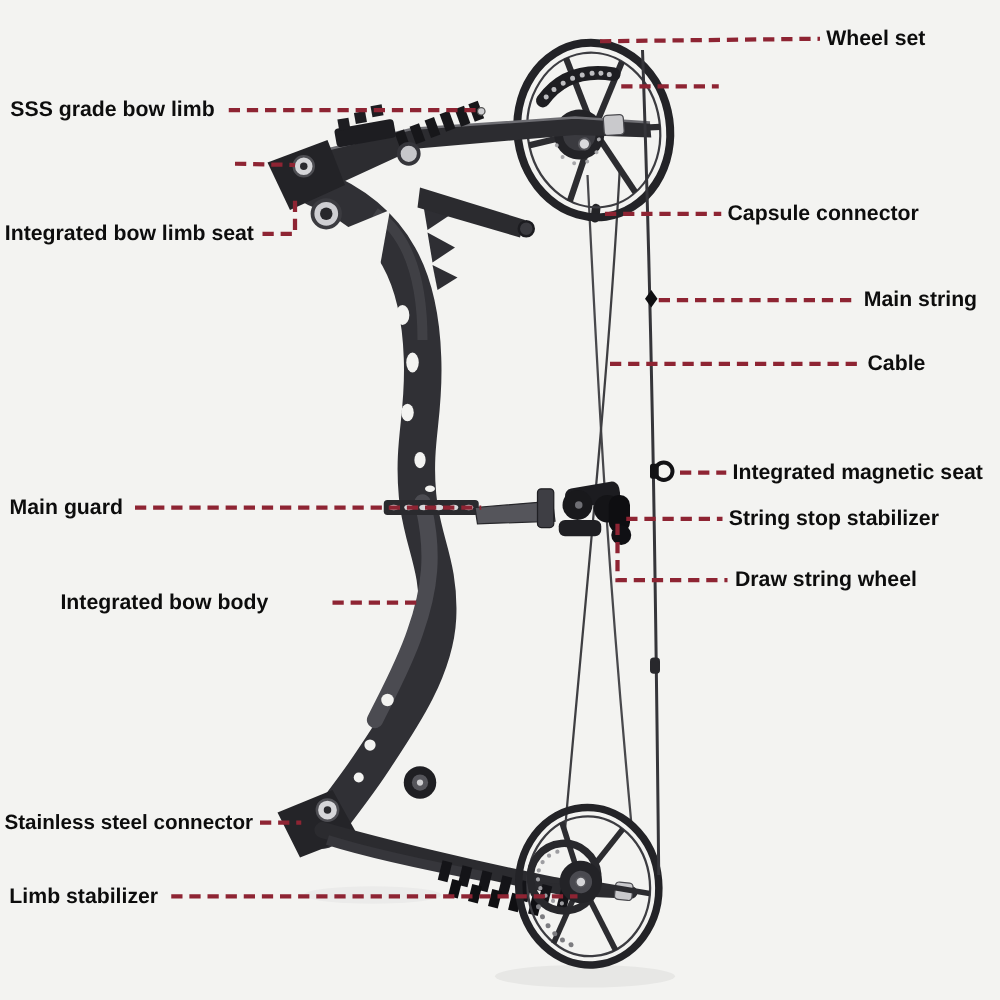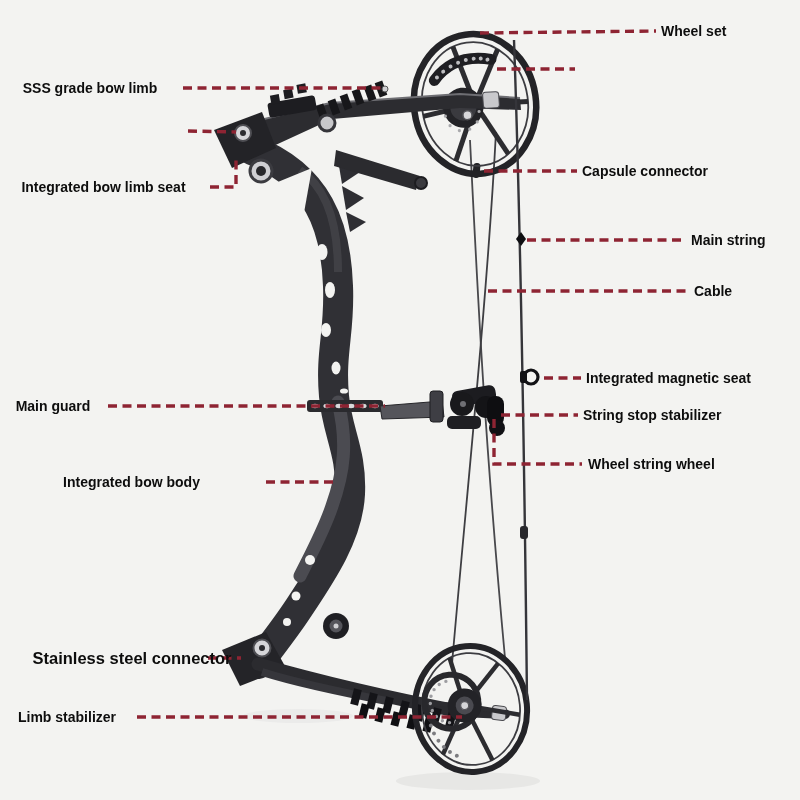--- a/index.html
+++ b/index.html
@@ -5,24 +5,24 @@
   html,body{margin:0;padding:0;}
   .stage{
     position:relative;width:800px;height:800px;overflow:hidden;
     background:var(--bg,#f3f3f1);
     font-family:"Liberation Sans","DejaVu Sans",sans-serif;
   }
   .diagram-svg{position:absolute;left:0;top:0;}
   .leader{stroke:var(--leader,#8e2433);stroke-width:3.4;stroke-dasharray:9 5.5;fill:none;}
   .label{
     position:absolute;color:var(--text,#0d0d0d);
-    font-size:14px;font-weight:bold;line-height:20px;white-space:nowrap;
+    font-size:17px;font-weight:bold;line-height:20px;white-space:nowrap;
   }
   .label.left{text-align:center;}
-  .label.small{font-size:16.5px;padding-left:29px;}
+  .label.small{font-size:16.5px;}
 </style>
 </head>
 <body>
 
 <div class="stage">
 
   <svg class="diagram-svg" width="800" height="800" viewBox="0 0 800 800">
 
     <ellipse cx="468" cy="781" rx="72" ry="9" fill="#e7e7e5"></ellipse>
     <ellipse cx="298" cy="716" rx="55" ry="7" fill="#ebebea"></ellipse>
@@ -231,21 +231,21 @@
       <path class="leader" d="M137,717 L462,717"></path>
     </g>
   </svg>
 
   <div class="label" style="left:661px;top:21px">Wheel set</div>
   <div class="label" style="left:582px;top:161px">Capsule connector</div>
   <div class="label" style="left:691px;top:230px">Main string</div>
   <div class="label" style="left:694px;top:281px">Cable</div>
   <div class="label" style="left:586px;top:368px">Integrated magnetic seat</div>
   <div class="label" style="left:583px;top:405px">String stop stabilizer</div>
-  <div class="label" style="left:588px;top:454px">Wheel string wheel</div>
+  <div class="label" style="left:588px;top:454px">Draw string wheel</div>
 
   <div class="label left" style="left:0;width:180px;top:78px">SSS grade bow limb</div>
   <div class="label left" style="left:0;width:207px;top:177px">Integrated bow limb seat</div>
   <div class="label left" style="left:0;width:106px;top:396px">Main guard</div>
   <div class="label left" style="left:0;width:263px;top:472px">Integrated bow body</div>
   <div class="label left small" style="left:0;width:206px;top:648px">Stainless steel connector</div>
   <div class="label left" style="left:0;width:134px;top:707px">Limb stabilizer</div>
 
 </div>
 

